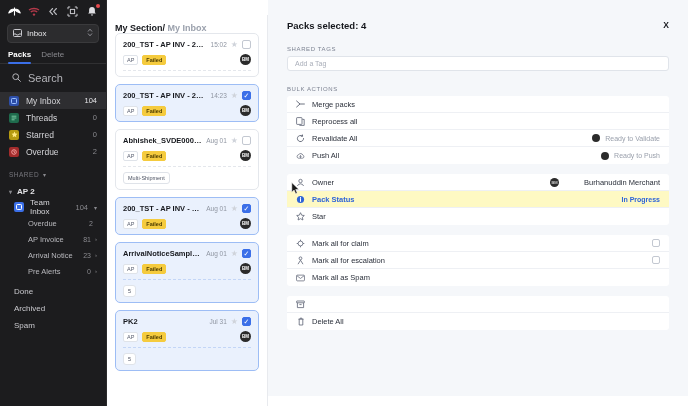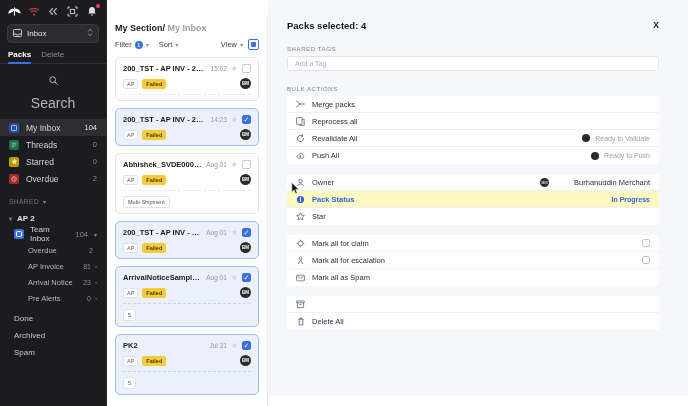--- a/index.html
+++ b/index.html
@@ -51,21 +51,21 @@
     border-bottom: 1px solid #303032;
   }
   .sb-tab { padding-bottom: 4px; color: #8a8a8f; position: relative; }
   .sb-tab.active { color: #fff; font-weight: bold; }
   .sb-tab.active::after {
     content: ""; position: absolute; left: 0; right: 0; bottom: -1px;
     height: 2px; background: #3b6fe8; border-radius: 1px;
   }
   .sb-search {
     display: flex; align-items: center; gap: 7px;
-    padding: 8px 3px; font-size: 14px; color: #b4b4b9; flex-direction: column;
+    padding: 8px 12px; font-size: 11px; color: #b4b4b9;
   }
   .sb-nav { padding: 0 0 2px 0; }
   .sb-item {
     display: flex; align-items: center; gap: 7px;
     padding: 0 9px; height: 17px;
     font-size: 8.5px; color: #d4d4d8;
   }
   .sb-item.active { background: #2e2e31; }
   .sb-item .name { flex: 1; white-space: nowrap; overflow: hidden; }
   .sb-item .cnt { font-size: 7.5px; color: #8a8a8f; }
@@ -169,21 +169,21 @@
   .card-r3 { padding-top: 5px; display: flex; }
   .tagbox {
     font-size: 5.5px; padding: 2px 4px; border: 1px solid #dfe3e9;
     border-radius: 3px; color: #4c5262; background: #fff;
   }
 
   
   .rightpanel {
     flex: 1; height: 396px;
     background: #f5f7fa;
-    padding: 20px 29px 0 19px;
+    padding: 20px 19px 0 19px;
     overflow: hidden;
     position: relative;
   }
   .rp-head { display: flex; align-items: flex-start; }
   .rp-title { font-size: 9.5px; font-weight: bold; color: #16181d; flex: 1; }
   .rp-close { font-size: 8.5px; color: #16181d; font-weight: bold; }
   .rp-lbl {
     font-size: 6px; letter-spacing: 0.6px; color: #7d8392;
     margin: 15px 0 4px 0;
   }
@@ -381,39 +381,20 @@
     <div class="sb-flat">
       <span class="name">Spam</span>
     </div>
   </div>
 
   <div class="listcol">
     <div class="lc-head">
       <div class="lc-title">
         <span>My Section/</span><span class="muted"> My Inbox</span>
       </div>
-      <div class="lc-controls">
-        <div class="ctrl">
-          <span>Filter</span>
-          <span class="cbadge">1</span>
-          <span class="chev">▾</span>
-        </div>
-        <div class="ctrl" style="margin-left:5px">
-          <span>Sort</span>
-          <span class="chev">▾</span>
-        </div>
-        <div class="spacer"></div>
-        <div class="ctrl">
-          <span>View</span>
-          <span class="chev">▾</span>
-        </div>
-        <div class="viewbtn">
-            <i></i>
-          </div>
-      </div>
     </div>
 
     <div class="lc-scroll">
 
       <div class="card">
         <div class="card-r1">
           <span class="card-subj">200_TST - AP INV - 243...</span>
           <span class="card-time">15:02</span>
           <span class="star">★</span>
           <span class="cbox"></span>

